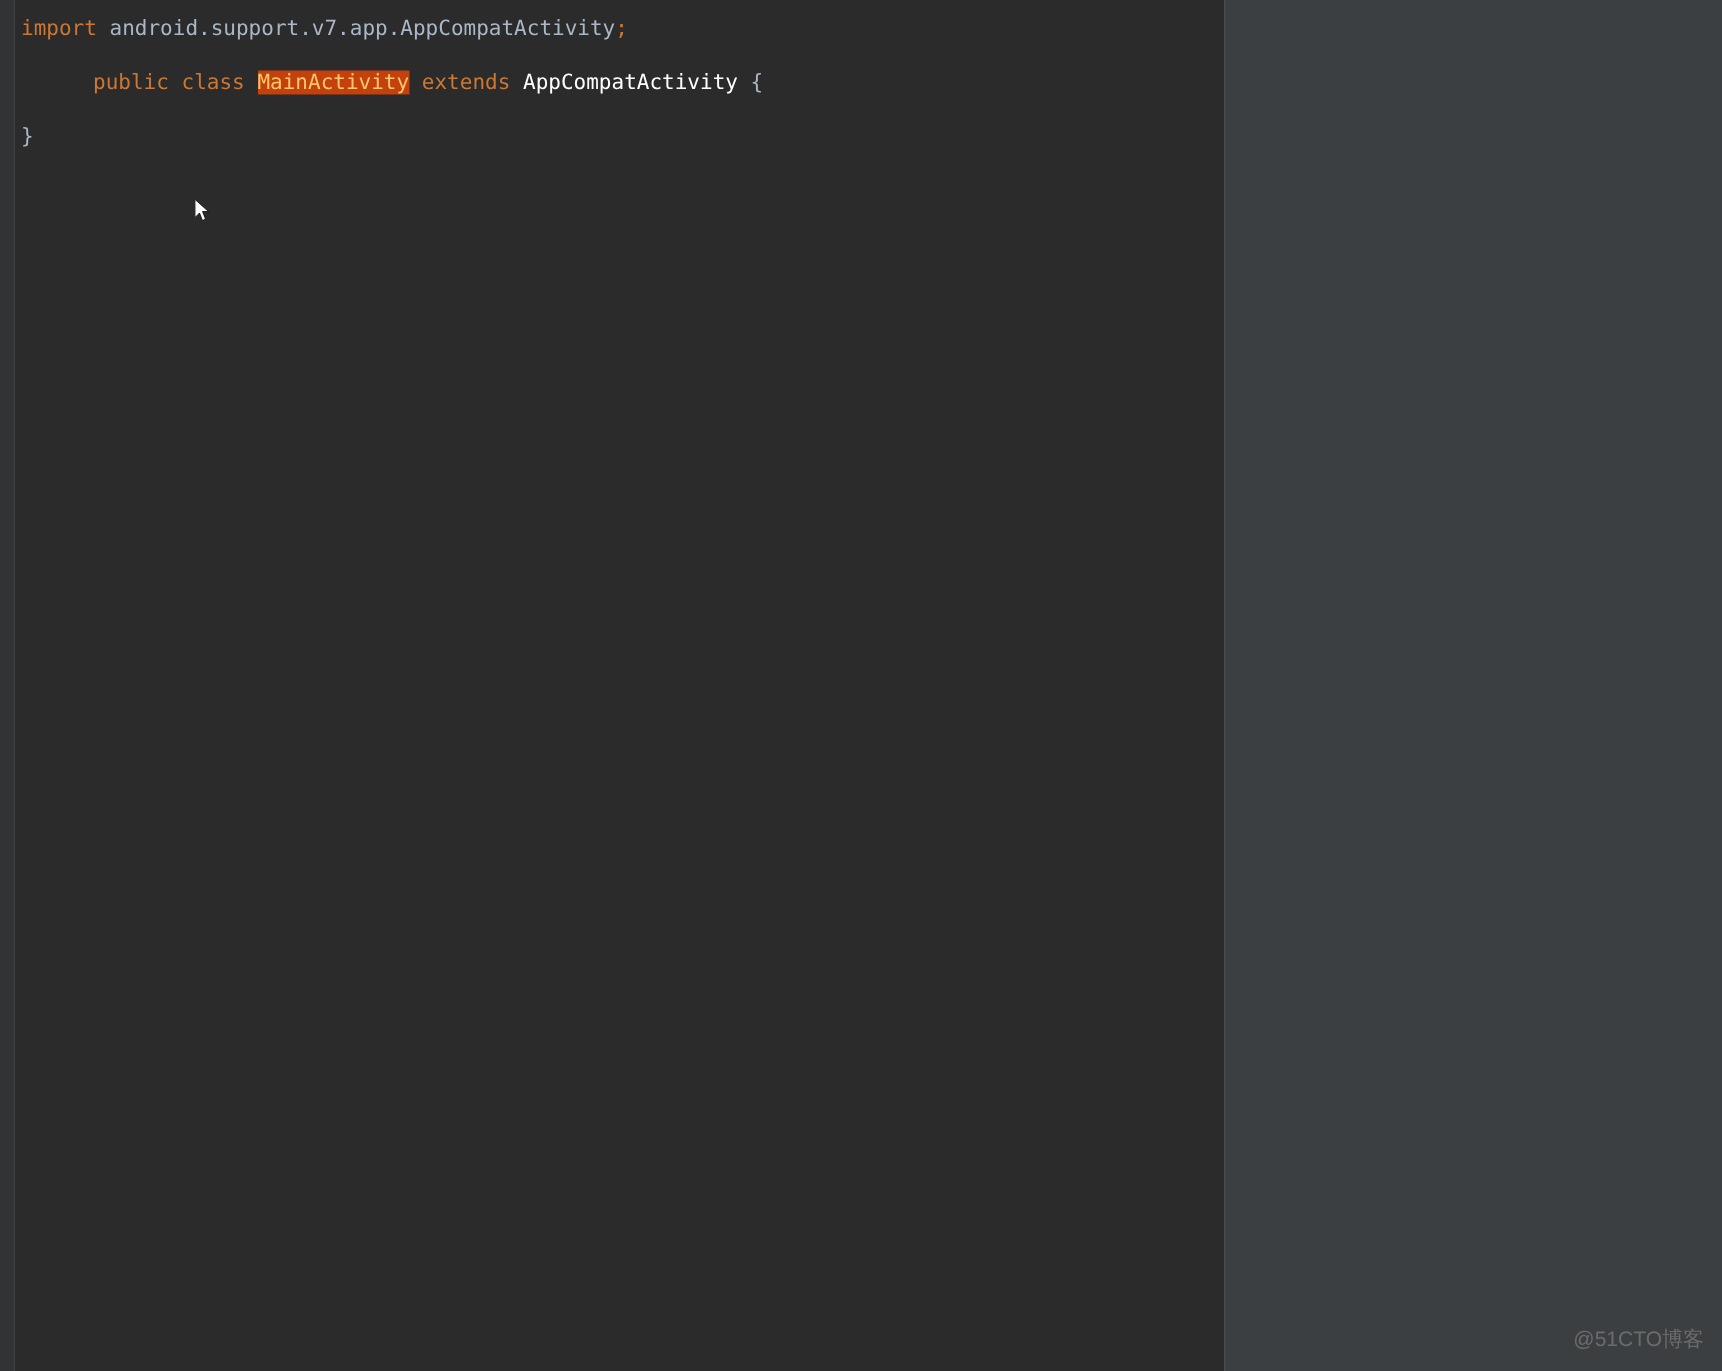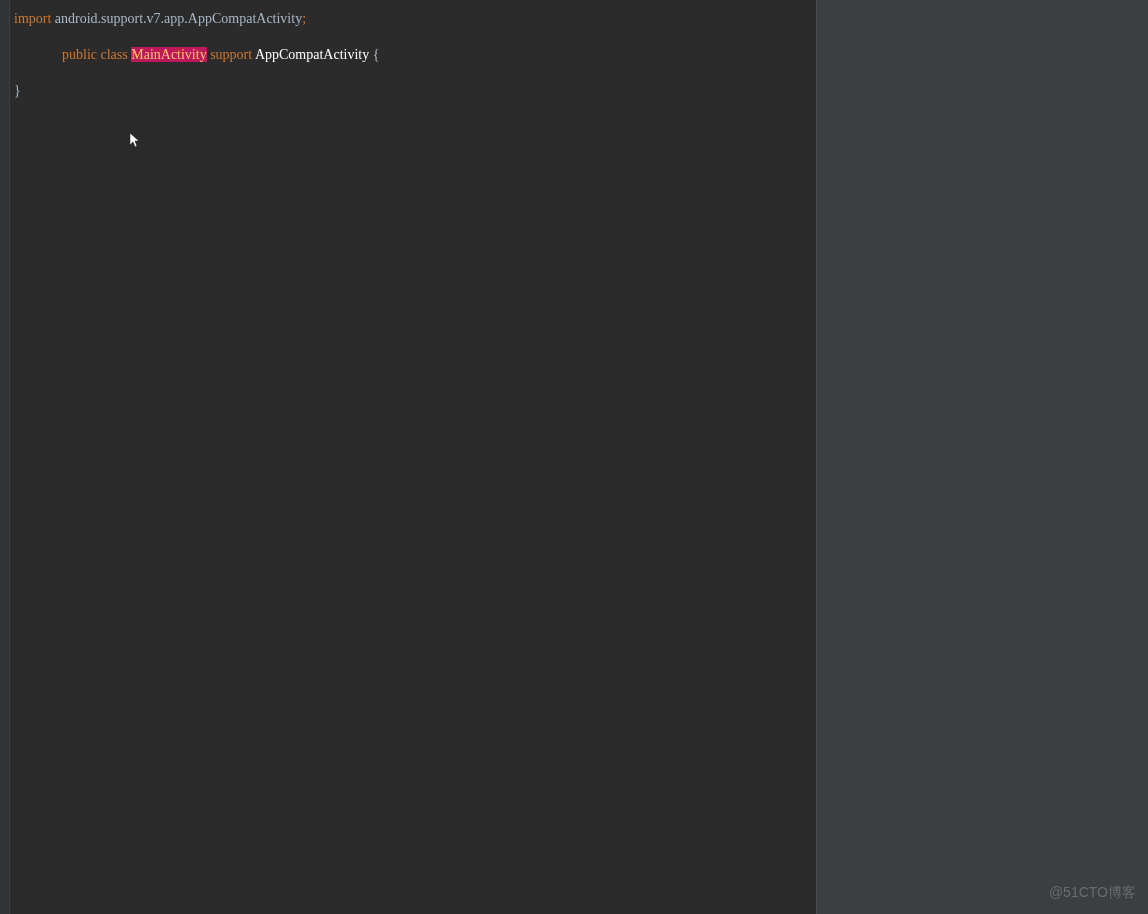--- a/index.html
+++ b/index.html
@@ -32,21 +32,20 @@
       padding: 10px 4px;
       background: #2b2b2b;
       color: #a9b7c6;
       line-height: 18px;
       font-weight: 500;
       position: relative;
     }
     .code-line {
       height: 18px;
       white-space: pre;
-      font-family: Liberation Serif, serif;
     }
     .blank-line {
       height: 18px;
     }
     .kw-import {
       color: #cc7832;
     }
     .kw-public {
       color: #cc7832;
       margin-left: 48px;
@@ -56,21 +55,21 @@
       text-align: right;
     }
     .kw-extends {
       color: #cc7832;
     }
     .package-path {
       color: #a9b7c6;
     }
     .class-name-highlight {
       color: #ffc66d;
-      background: #be185d;
+      background: #c2410c;
     }
     .class-name {
       color: #ffffff;
     }
     .brace {
       color: #a9b7c6;
     }
     .semicolon {
       color: #cc7832;
     }
@@ -98,21 +97,21 @@
     }
   </style>
 </head>
 <body>
 
 <div class="editor-container">
   <div class="gutter"></div>
   <div class="code-area">
     <div class="code-line"><span class="kw-import">import</span> <span class="package-path">android.support.v7.app.AppCompatActivity</span><span class="semicolon">;</span></div>
     <div class="blank-line"></div>
-    <div class="code-line"><span class="kw-public">public</span> <span class="kw-class">class</span> <span class="class-name-highlight">MainActivity</span> <span class="kw-extends">support</span> <span class="class-name">AppCompatActivity</span> <span class="brace">{</span></div>
+    <div class="code-line"><span class="kw-public">public</span> <span class="kw-class">class</span> <span class="class-name-highlight">MainActivity</span> <span class="kw-extends">extends</span> <span class="class-name">AppCompatActivity</span> <span class="brace">{</span></div>
     <div class="blank-line"></div>
     <div class="code-line"><span class="brace">}</span></div>
 
     <svg class="cursor-icon" viewBox="0 0 12 16">
       <path d="M0,0 L0,12 L3,9 L5,14 L7,13 L5,8 L9,8 Z" fill="#ffffff" stroke="#000000" stroke-width="0.5"></path>
     </svg>
   </div>
   <div class="right-panel"></div>
 </div>
 

